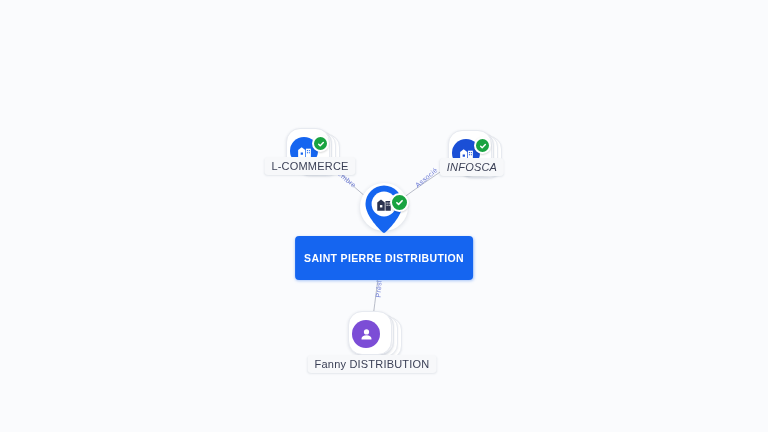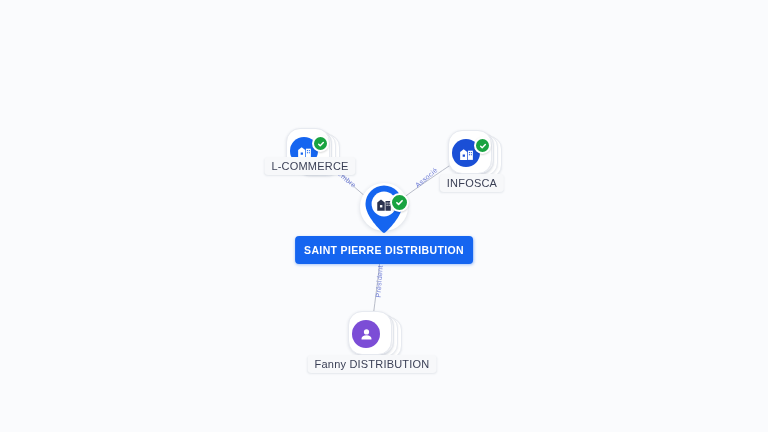--- a/index.html
+++ b/index.html
@@ -109,21 +109,21 @@
     background: #f7f8fa;
     color: #3a3f55;
     box-shadow: 0 1px 2px rgba(40,55,90,0.10);
   }
   .caption.primary {
     background: #1565f0;
     color: #ffffff;
     font-size: 10.5px;
     font-weight: bold;
     letter-spacing: 0.35px;
-    padding: 8px 9px;
+    padding: 16px 9px;
     border-radius: 4px;
     box-shadow: 0 1px 3px rgba(21,101,240,0.35);
   }
 
   
   .pin-wrap {
     position: absolute;
     left: 50%;
     top: 50%;
     transform: translate(-50%, -50%);
@@ -217,21 +217,21 @@
         <rect x="15.4" y="13" width="1.5" height="1.5" fill="#1a4fd6"></rect>
         <rect x="18.1" y="13" width="1.5" height="1.5" fill="#1a4fd6"></rect>
         <rect x="6.6" y="13.4" width="3.2" height="3.2" fill="#1a4fd6"></rect>
       </svg>
     </div>
     <div class="badge" style="left:2px; top:-18px;">
       <svg width="8" height="8" viewBox="0 0 24 24" aria-hidden="true">
         <path fill="none" stroke="#ffffff" stroke-width="4.2" stroke-linecap="round" stroke-linejoin="round" d="M5 12.5l4.6 4.6L19 7.2"></path>
       </svg>
     </div>
-    <div class="caption" style="top:19px;">INFOSCA</div>
+    <div class="caption" style="top:3px;font-style:italic;">INFOSCA</div>
   </div>
 
   <div class="node" style="left:384px; top:212px;">
 
     <div class="pin-wrap">
       <div class="pin-halo"></div>
       <svg width="50" height="58" viewBox="0 0 50 58" aria-hidden="true" style="position:absolute; left:0; top:0;">
         <path fill="#1565f0" d="M25 2.5c-10.2 0-18.5 8.3-18.5 18.5 0 12.4 15.1 26.5 17.4 28.6
                  a1.7 1.7 0 0 0 2.2 0C28.4 47.5 43.5 33.4 43.5 21
                  C43.5 10.8 35.2 2.5 25 2.5z"></path>

